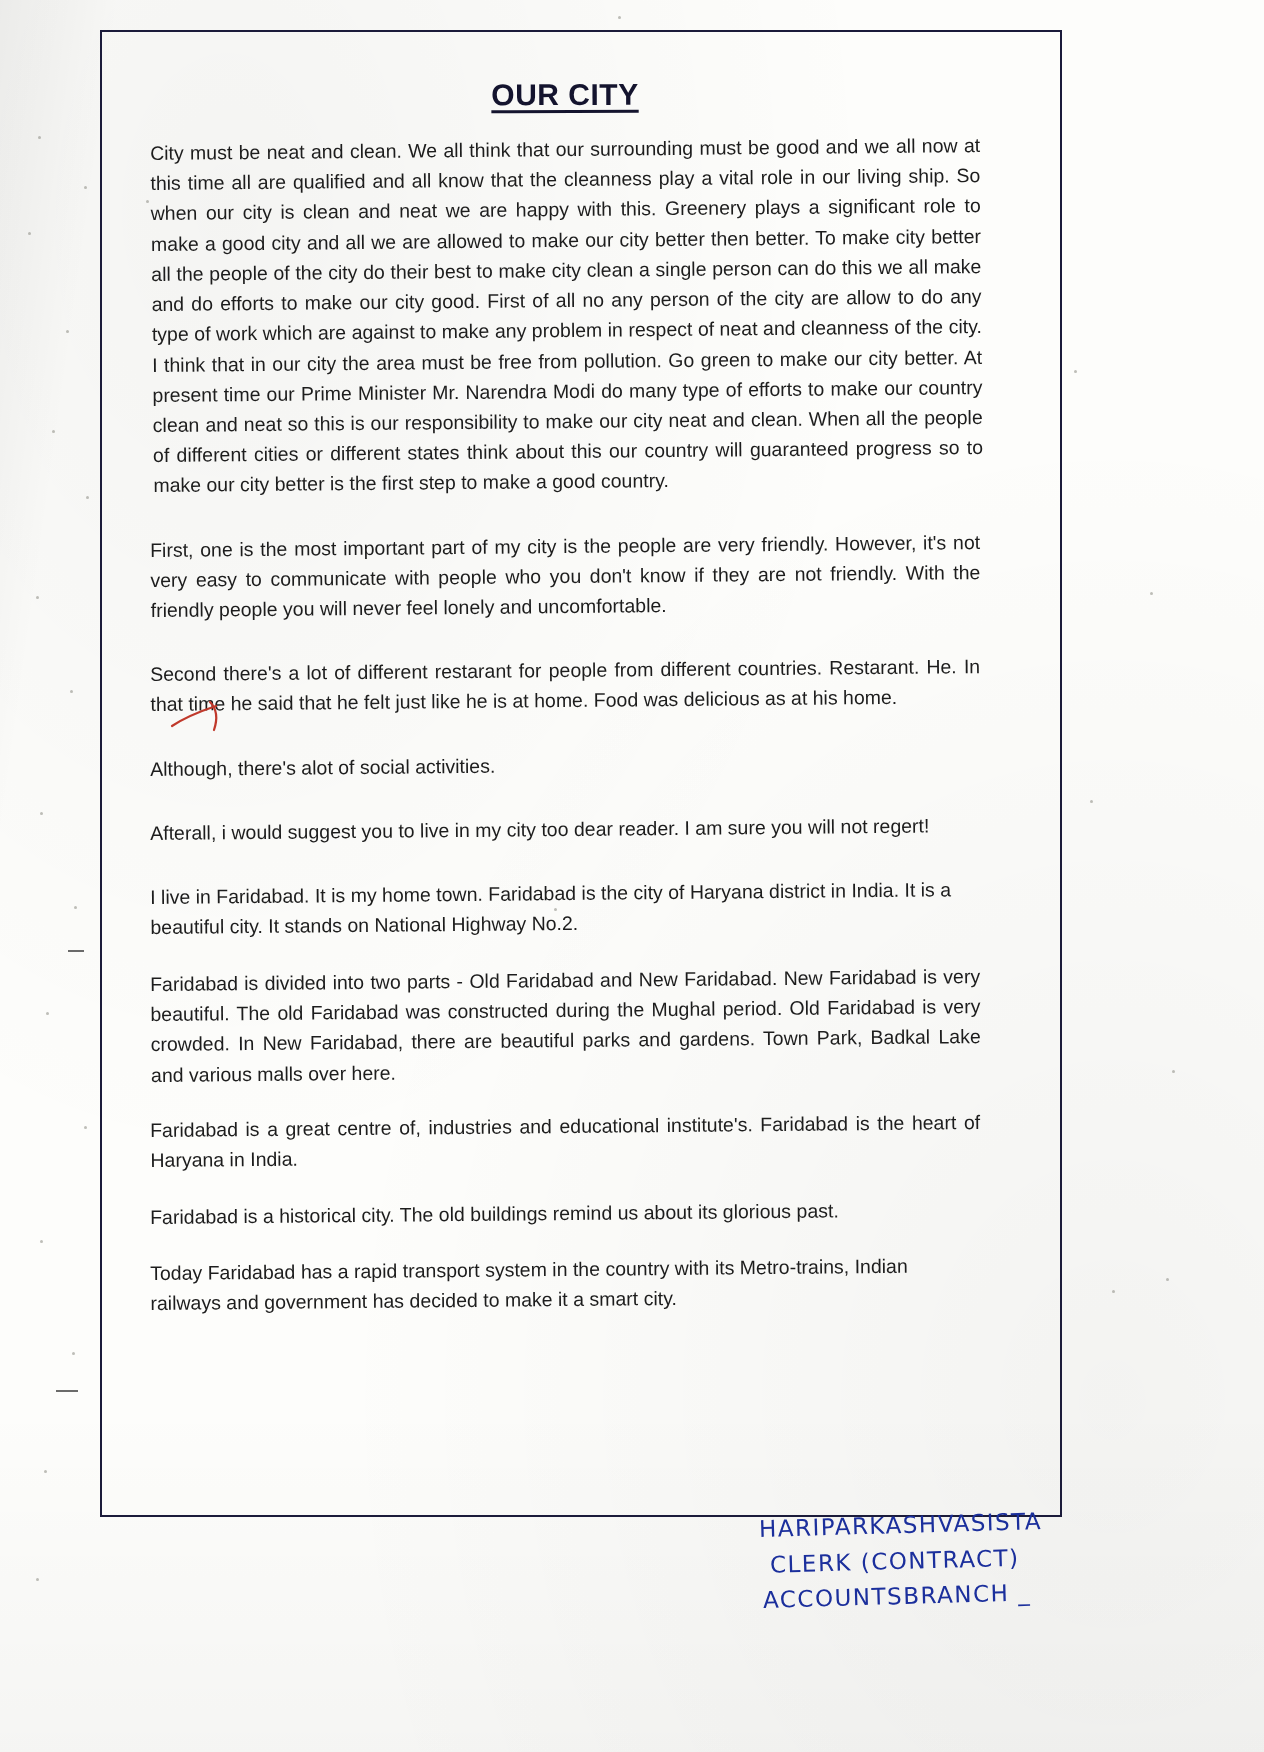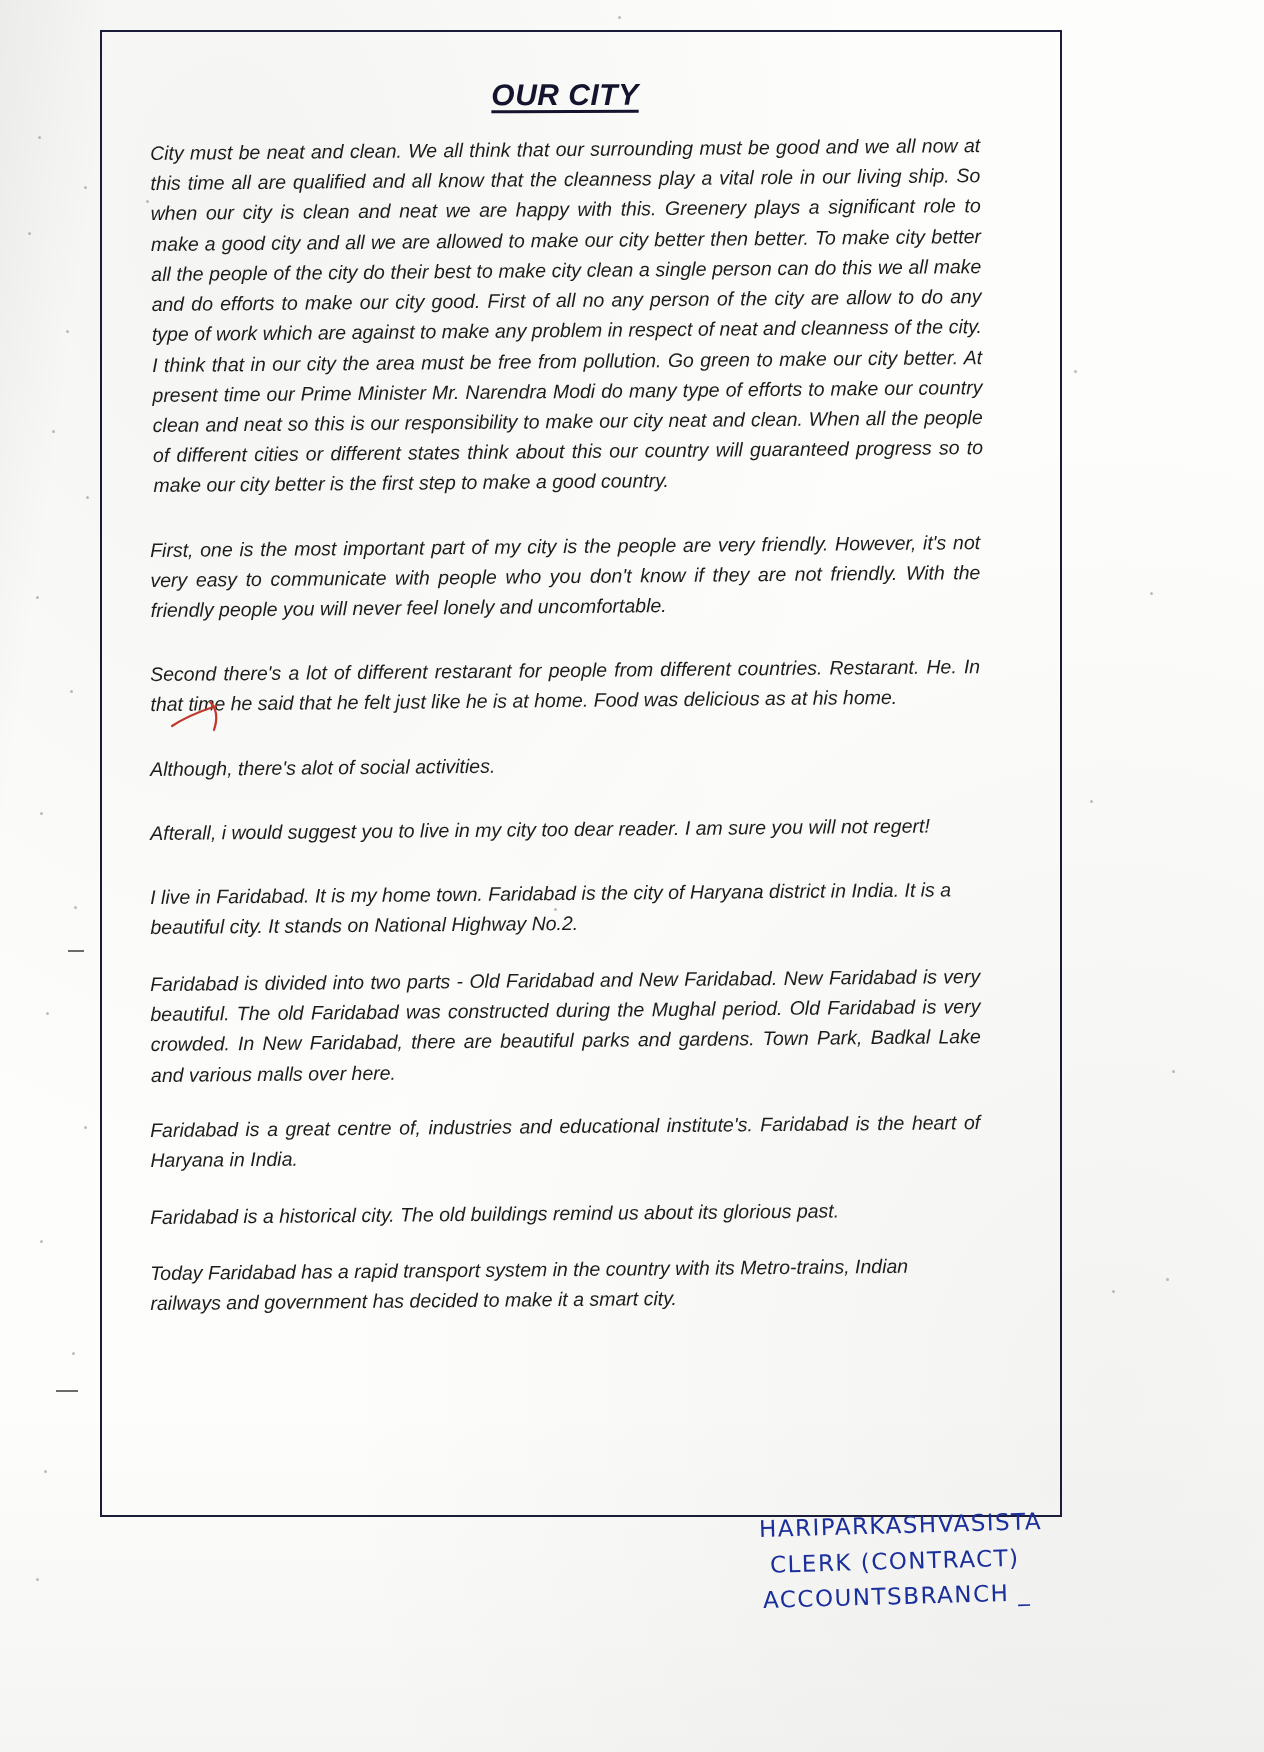--- a/index.html
+++ b/index.html
@@ -41,21 +41,20 @@
     width: 962px;
     height: 1487px;
     border: 2px solid #1b1b3a;
     box-sizing: border-box;
   }
   .content {
     position: absolute;
     left: 150px;
     top: 78px;
     width: 830px;
-    font-style: italic;
   }
   .doc-title {
     text-align: center;
     font-size: 30px;
     font-weight: bold;
     color: #14142e;
     letter-spacing: 0.5px;
     text-decoration: underline;
     text-underline-offset: 5px;
     margin-bottom: 26px;

